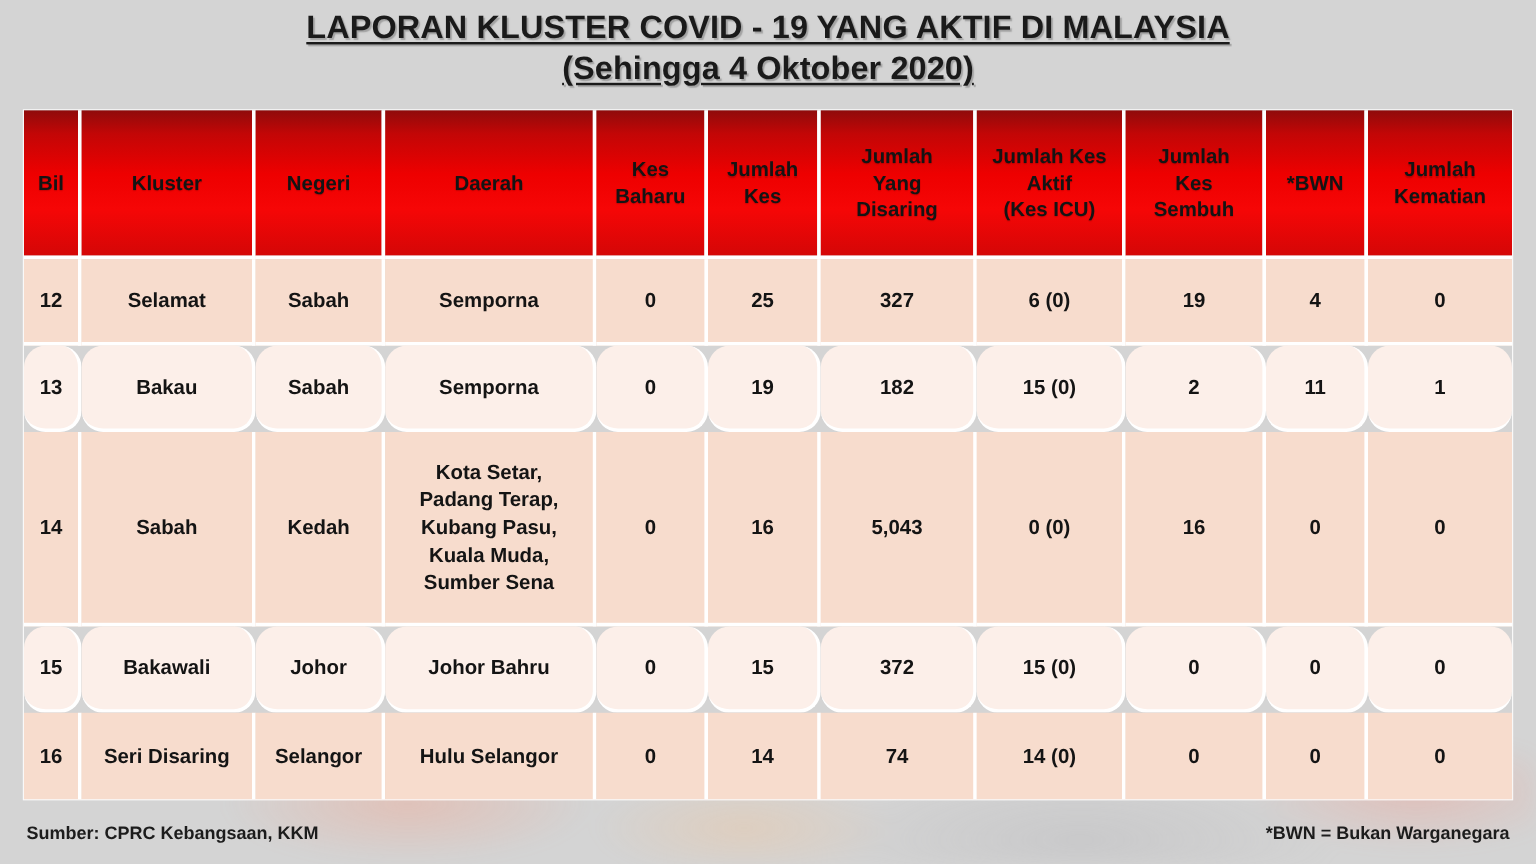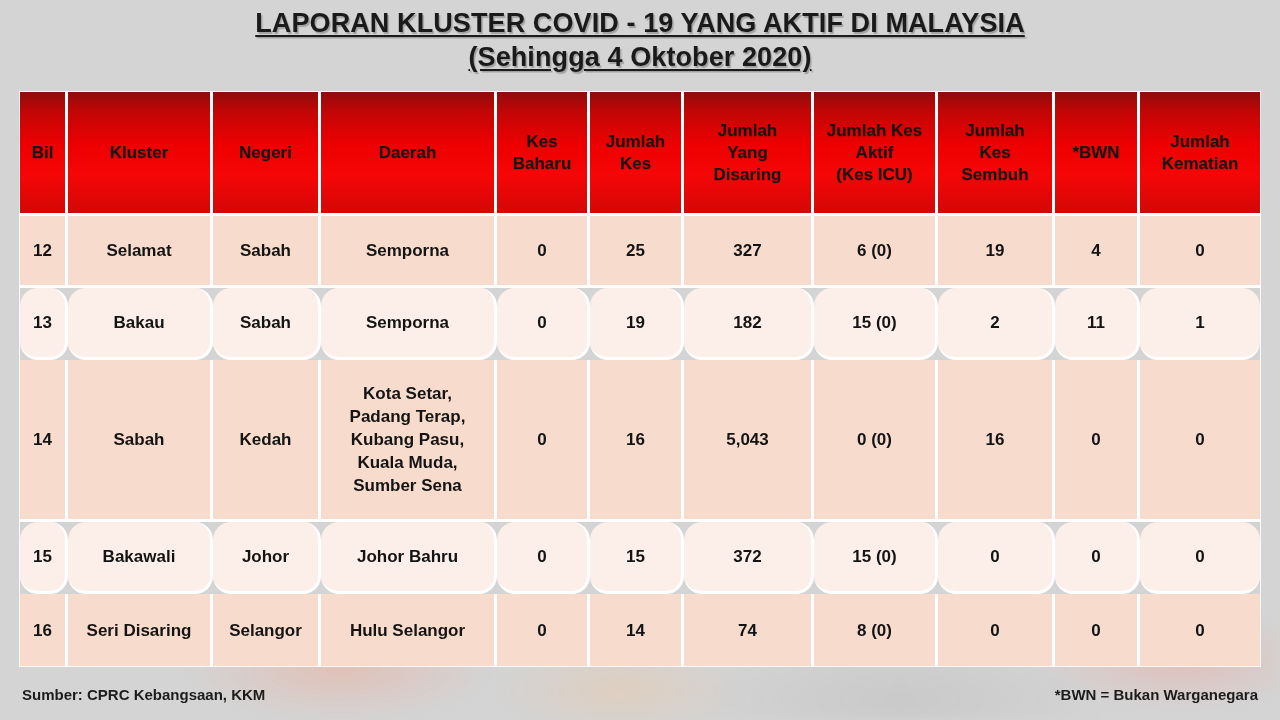--- a/index.html
+++ b/index.html
@@ -257,21 +257,21 @@
       </tr>
 
       <tr class="band-dark r-h72">
         <td>16</td>
         <td>Seri Disaring</td>
         <td>Selangor</td>
         <td class="daerah-multiline">Hulu Selangor</td>
         <td>0</td>
         <td>14</td>
         <td>74</td>
-        <td>8 (0)</td>
+        <td>14 (0)</td>
         <td>0</td>
         <td>0</td>
         <td>0</td>
       </tr>
 
     </tbody>
   </table>
 
   <div id="footer">
     <div class="footer-text" id="footer-source">Sumber: CPRC Kebangsaan, KKM</div>

